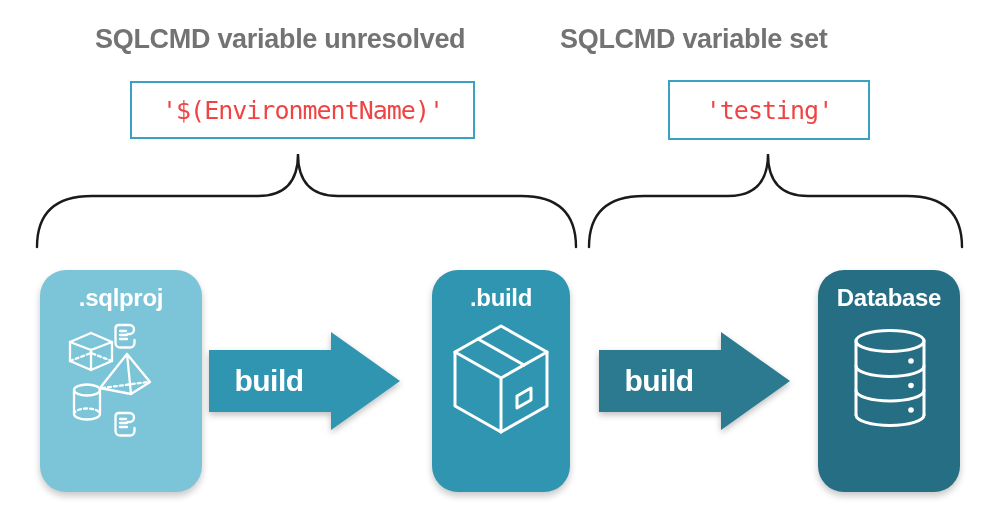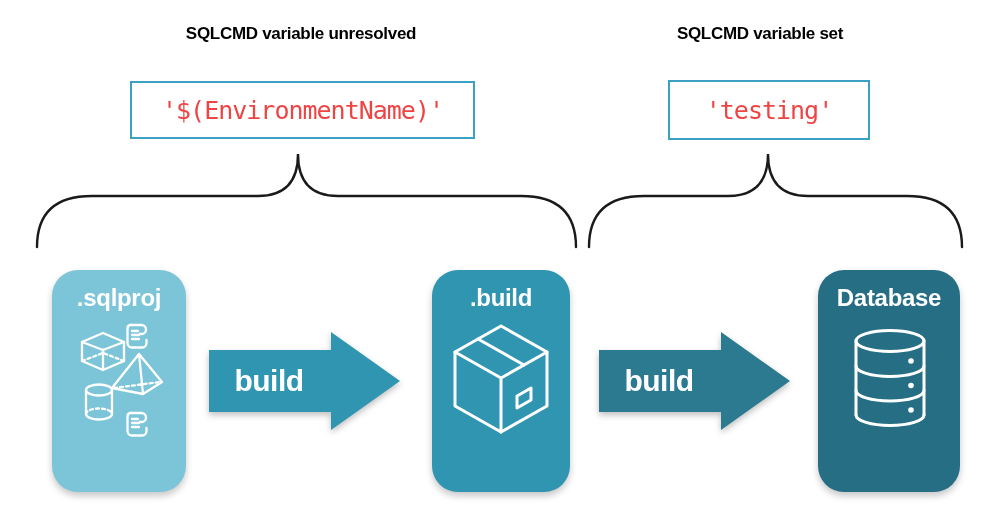--- a/index.html
+++ b/index.html
@@ -1,22 +1,22 @@
 <!DOCTYPE html>
 <html><head>
 <meta charset="utf-8">
 <style>
   html,body{margin:0;padding:0;background:#fff;}
   .canvas{
     position:relative;width:1000px;height:522px;background:#fff;overflow:hidden;
     font-family:"Liberation Sans", sans-serif;
   }
   .heading{
-    position:absolute;top:24px;font-size:17px;font-weight:700;color:#000000;
-    text-align:center;letter-spacing:-0.3px;
+    position:absolute;top:24px;font-size:27px;font-weight:700;color:#737373;
+    letter-spacing:-0.3px;
   }
   .codebox{
     position:absolute;border:2.5px solid #3ba1c2;background:#fff;
     display:flex;align-items:center;justify-content:center;box-sizing:border-box;
   }
   .code{
     font-family:"DejaVu Sans Mono", monospace;font-size:25px;color:#ef4444;
     letter-spacing:-1px;white-space:pre;
   }
   .braces{position:absolute;left:0;top:140px;}
@@ -36,37 +36,37 @@
     display:flex;align-items:center;justify-content:center;
     font-size:30px;font-weight:700;color:#fff;letter-spacing:-0.5px;text-align:right;
   }
 </style>
 </head>
 <body>
 
 <div class="canvas">
 
   <div class="heading" style="left:95px;width:412px;">SQLCMD variable unresolved</div>
-  <div class="heading" style="left:580px;width:360px;">SQLCMD variable set</div>
+  <div class="heading" style="left:560px;width:360px;">SQLCMD variable set</div>
 
   <div class="codebox" style="left: 130px; top: 81px; width: 345px; height: 58px; border-color: rgb(59, 161, 194);">
     <span class="code">'$(EnvironmentName)'</span>
   </div>
   <div class="codebox" style="left: 668px; top: 80px; width: 202px; height: 60px; border-color: rgb(59, 161, 194); justify-content: center;">
     <span class="code">'testing'</span>
   </div>
 
   <svg class="braces" width="1000" height="115">
     <g fill="none" stroke="#1a1a1a" stroke-width="2.4" stroke-linecap="round">
       <path d="M37 107 Q37 56 92 56 L258 56 Q298 56 298 14 Q298 56 338 56 L521 56 Q576 56 576 107"></path>
       <path d="M589 107 Q589 56 644 56 L728 56 Q768 56 768 14 Q768 56 808 56 L907 56 Q962 56 962 107"></path>
     </g>
   </svg>
 
-  <div class="card" style="left: 52px; width: 134px; background-color: rgb(124, 197, 216);">
+  <div class="card" style="left: 40px; width: 162px; background-color: rgb(124, 197, 216);">
     <div class="card-label">.sqlproj</div>
     <svg class="card-icons" width="138" height="222">
       <g fill="none" stroke="#ffffff" stroke-width="2.3" stroke-linecap="round" stroke-linejoin="round">
 
         <g transform="translate(74,50)">
           <path d="M5 5 H15.5 A4.5 4.5 0 1 1 15.5 14 H13.5"></path>
           <path d="M5 5 C3 5 1.5 6.5 1.5 8.5 V23 C1.5 25.5 3.5 27.5 6 27.5 H16 C18.5 27.5 20.5 25.5 20.5 23 V20"></path>
           <path d="M6 11 H12 M6 15 H13 M6 19 H13"></path>
         </g>
 

